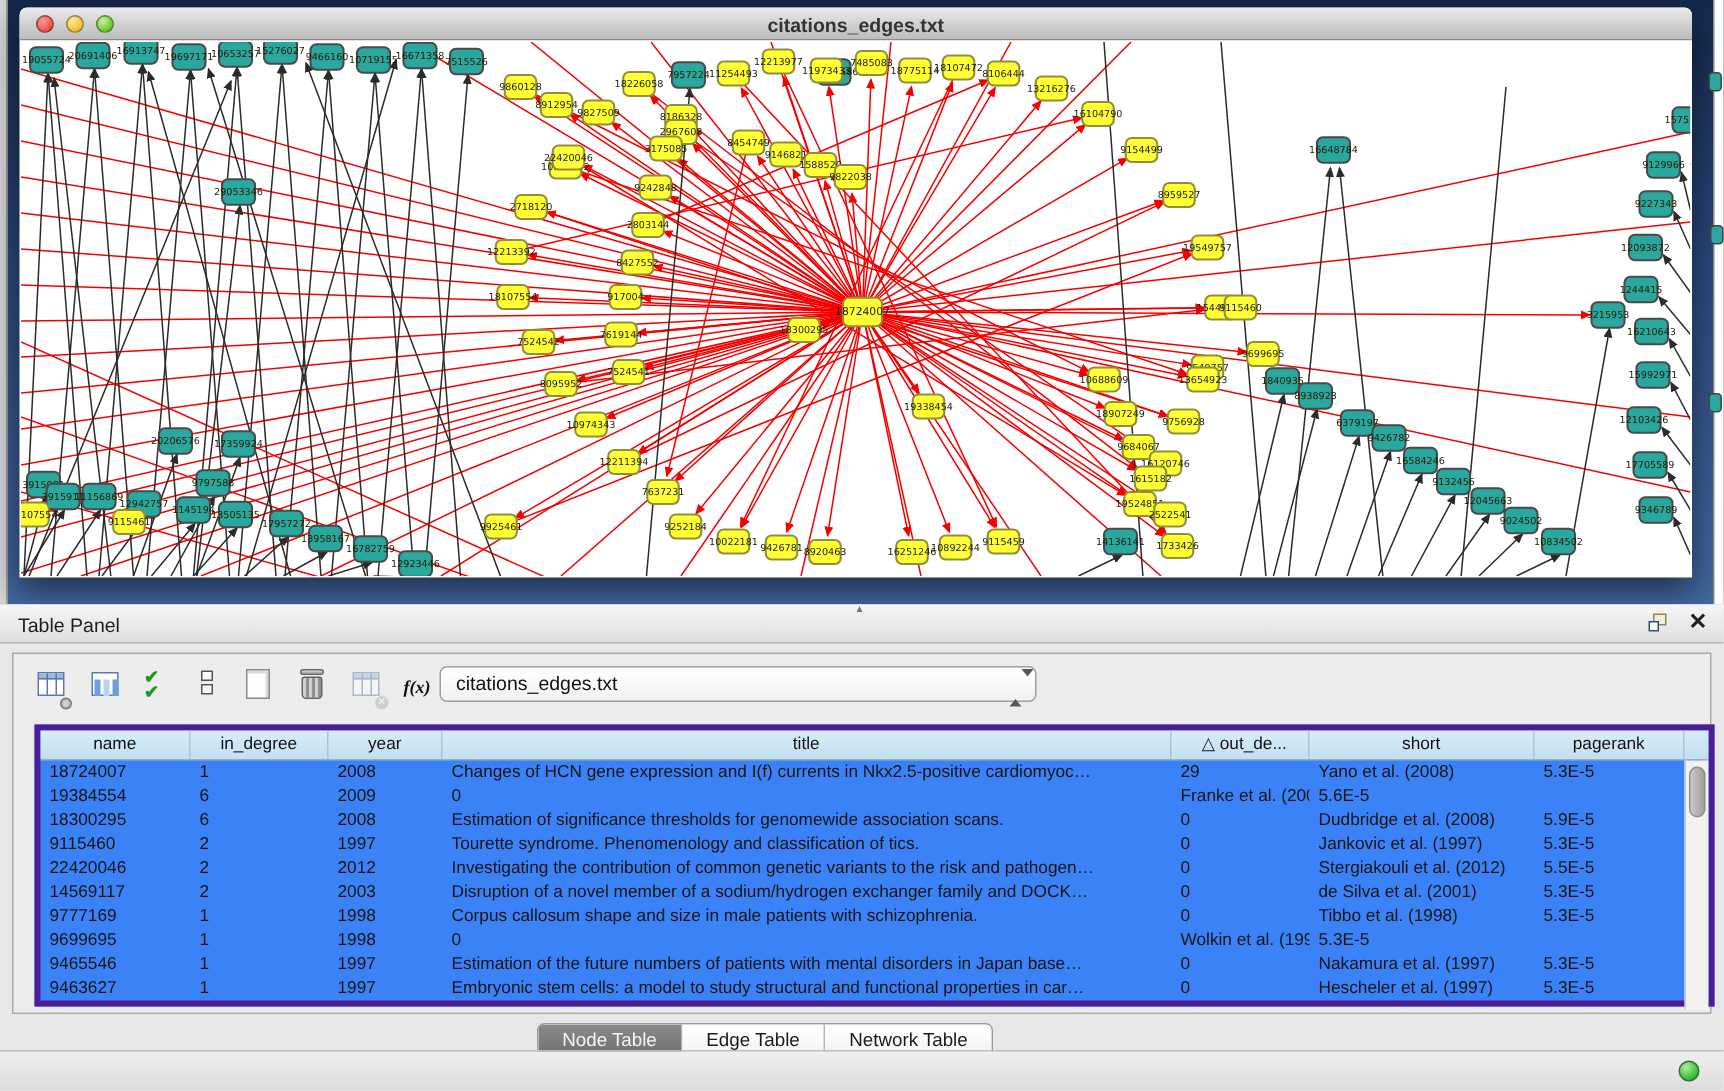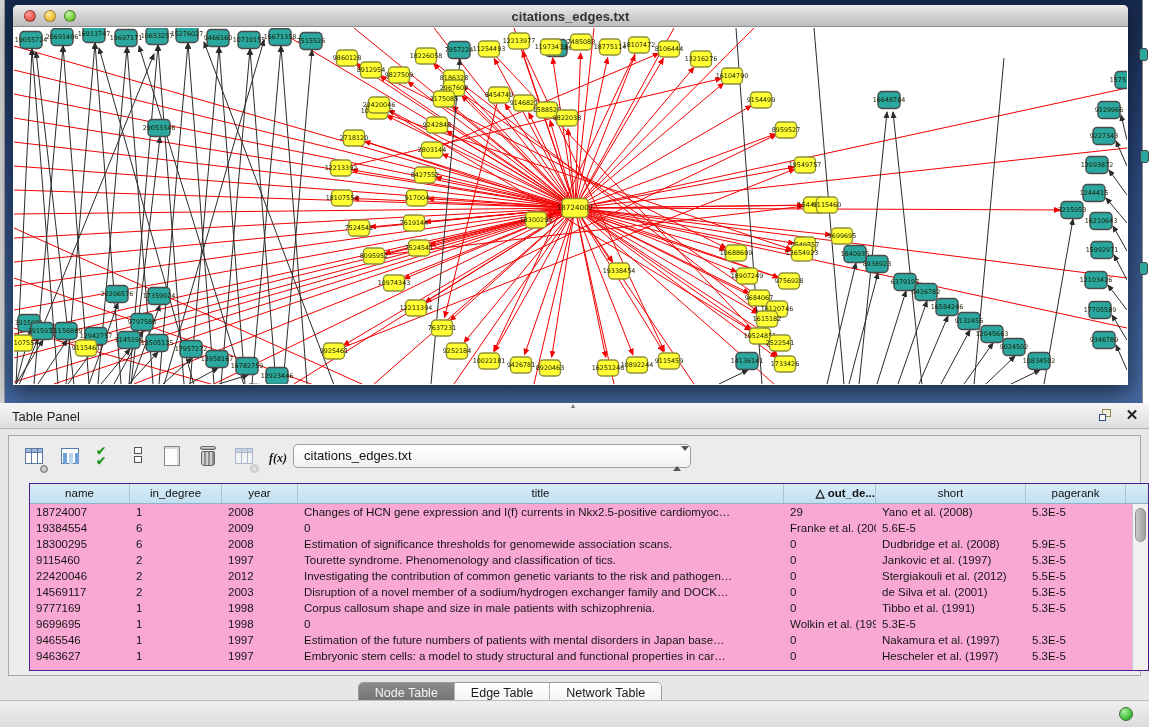--- a/index.html
+++ b/index.html
@@ -56,26 +56,26 @@
   .tb-disabled { opacity:.45; }
   .badge-x { position:absolute; right:-2px; bottom:-2px; width:9px; height:9px; border-radius:50%; background:#aaa; color:#fff; font-size:7px; line-height:9px; text-align:center;}
   #fx-btn { font-style:italic; font-family:"Liberation Serif", serif; font-size:12px; font-weight:bold; color:#111; line-height:30px; text-align:center;}
   #source-combo { position:absolute; left:278px; top:3px; width:398px; height:24px; background:linear-gradient(#ffffff,#f1f1f1);
      border:1px solid #9f9f9f; border-radius:5px; font-size:13px; color:#111; line-height:22px; padding-left:10px; }
   #combo-arrows { position:absolute; right:8px; top:3px; width:9px; height:16px; }
   #combo-arrows .up { width:0; height:0; border-left:4px solid transparent; border-right:4px solid transparent; border-bottom:5px solid #555; margin-bottom:3px;}
   #combo-arrows .dn { width:0; height:0; border-left:4px solid transparent; border-right:4px solid transparent; border-top:5px solid #555;}
 
   
-  #data-table { left:20px; top:47px; width:1120px; height:188px; background:#f9a8d4; border:1px solid #4c1d95; }
+  #data-table { left:14px; top:47px; width:1120px; height:188px; background:#3b82f6; border:4px solid #4c1d95; }
   .tgrid { display:grid; grid-template-columns:100px 92px 76px 486px 92px 150px 100px 1fr; }
   #thead { height:20px; background:linear-gradient(#d8ecf8,#c2dff0); border-bottom:1px solid #8fb2c6; }
   #thead .th { font-size:11.5px; color:#111; text-align:center; line-height:19px; border-right:1px solid #a9c4d4;
      overflow:hidden; white-space:nowrap; }
-  #thead .th.sorted { text-align:right; padding-left:6px;font-weight:bold; }
+  #thead .th.sorted { text-align:center; padding-left:6px; }
   #tbody { position:absolute; left:0; top:20px; width:1102px; height:166px; overflow:hidden; }
   .tr { height:16px; }
   .td { font-size:11.5px; color:#151515; line-height:16px; padding-left:6px; white-space:nowrap; overflow:hidden; }
   
   #vscroll { position:absolute; right:0; top:20px; width:16px; height:166px; background:#f1f1f1; border-left:1px solid #c9c9c9; }
   #vthumb { position:absolute; left:2px; top:4px; width:11px; height:34px; border-radius:6px;
      background:linear-gradient(90deg,#c9c9c9,#9f9f9f); border:1px solid #8e8e8e; }
 
   
   #tabbar { left:0; top:279px; width:1020px; height:26px; text-align:center; }
@@ -893,21 +893,21 @@
             <div class="td">0</div>
             <div class="td">de Silva et al. (2001)</div>
             <div class="td">5.3E-5</div>
           </div>
           <div class="tr tgrid">
             <div class="td">9777169</div>
             <div class="td">1</div>
             <div class="td">1998</div>
             <div class="td">Corpus callosum shape and size in male patients with schizophrenia.</div>
             <div class="td">0</div>
-            <div class="td">Tibbo et al. (1991)</div>
+            <div class="td">Tibbo et al. (1998)</div>
             <div class="td">5.3E-5</div>
           </div>
           <div class="tr tgrid">
             <div class="td">9699695</div>
             <div class="td">1</div>
             <div class="td">1998</div>
             <div class="td">0</div>
             <div class="td">Wolkin et al. (1998)</div>
             <div class="td">5.3E-5</div>
           </div>

